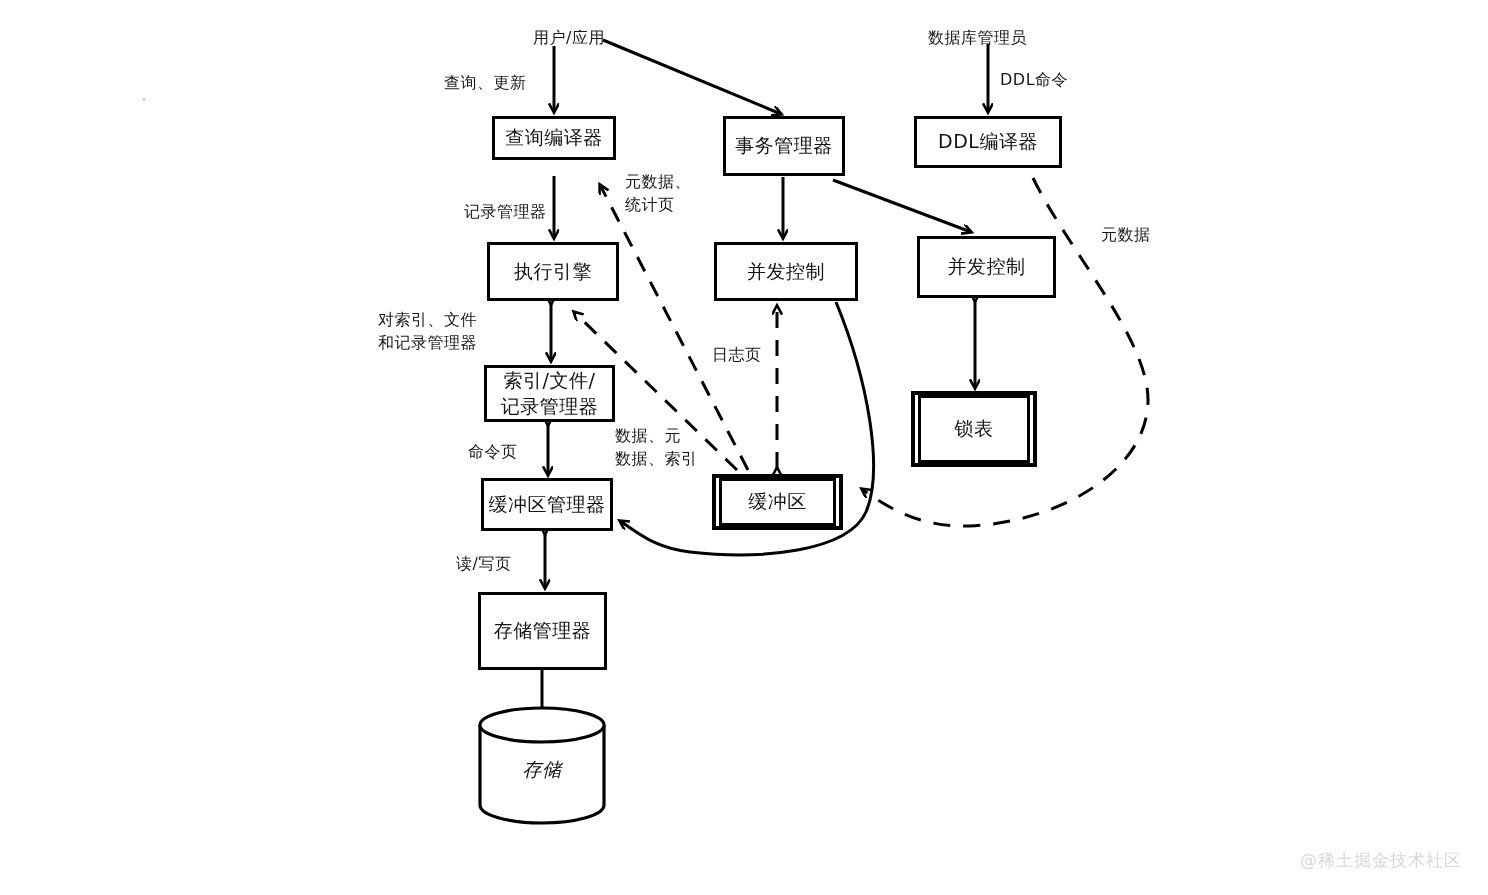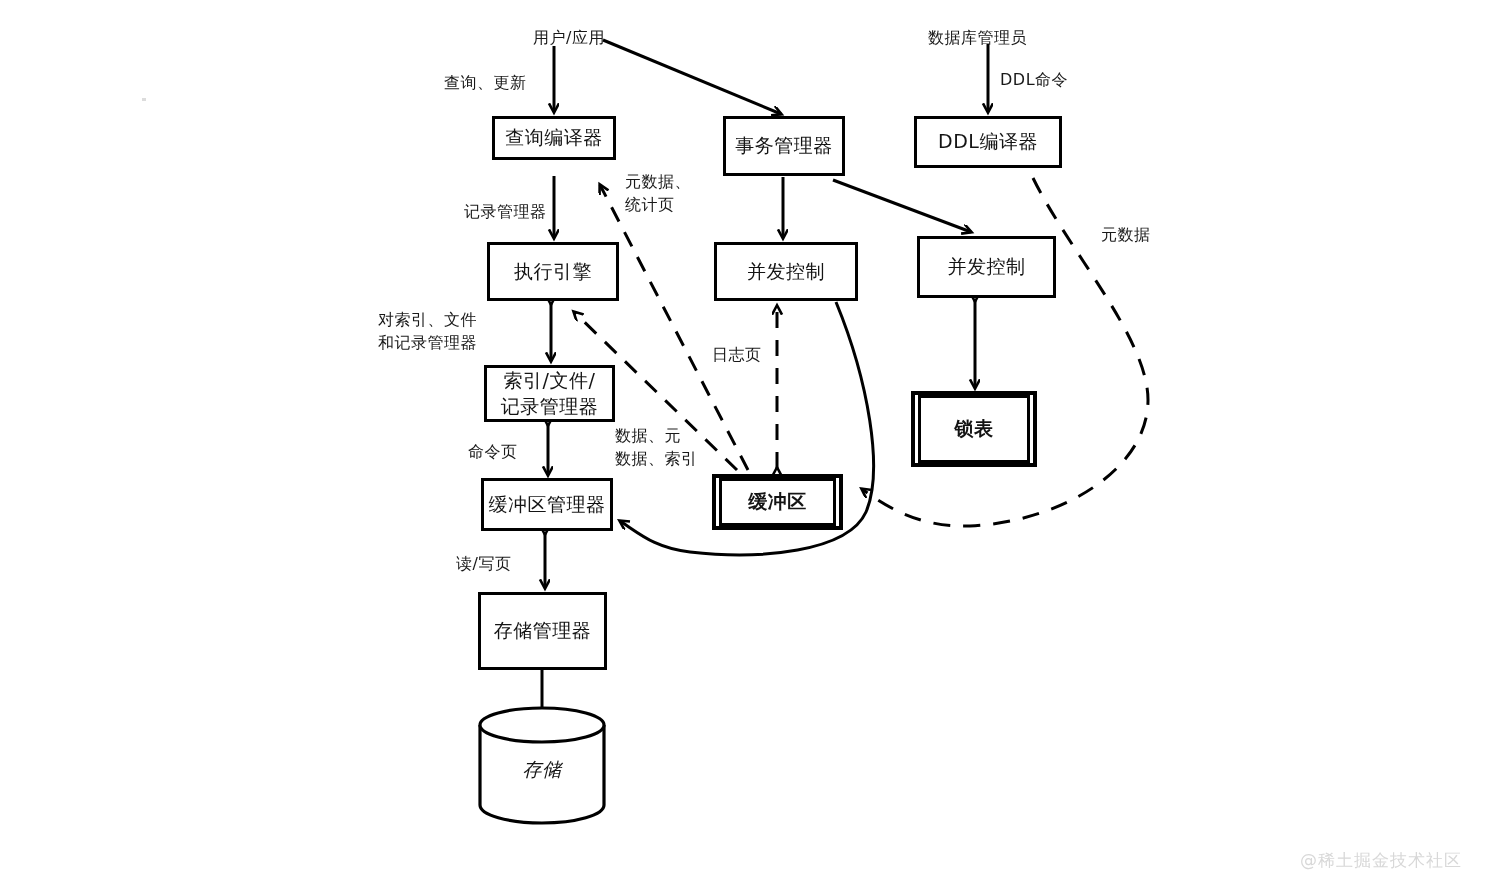--- a/index.html
+++ b/index.html
@@ -34,21 +34,20 @@
     color: #141414;
     font-size: 19px;
     line-height: 1.35;
     letter-spacing: 0.5px;
     z-index: 3;
   }
   .node.dbl {
     border-width: 4px;
     padding: 3px;
     background: #ffffff;
-    font-weight: bold;
   }
   .node.dbl > .inner {
     border: 3px solid #000000;
     width: 100%;
     height: 100%;
     display: flex;
     align-items: center;
     justify-content: center;
     background: #ffffff;
   }

